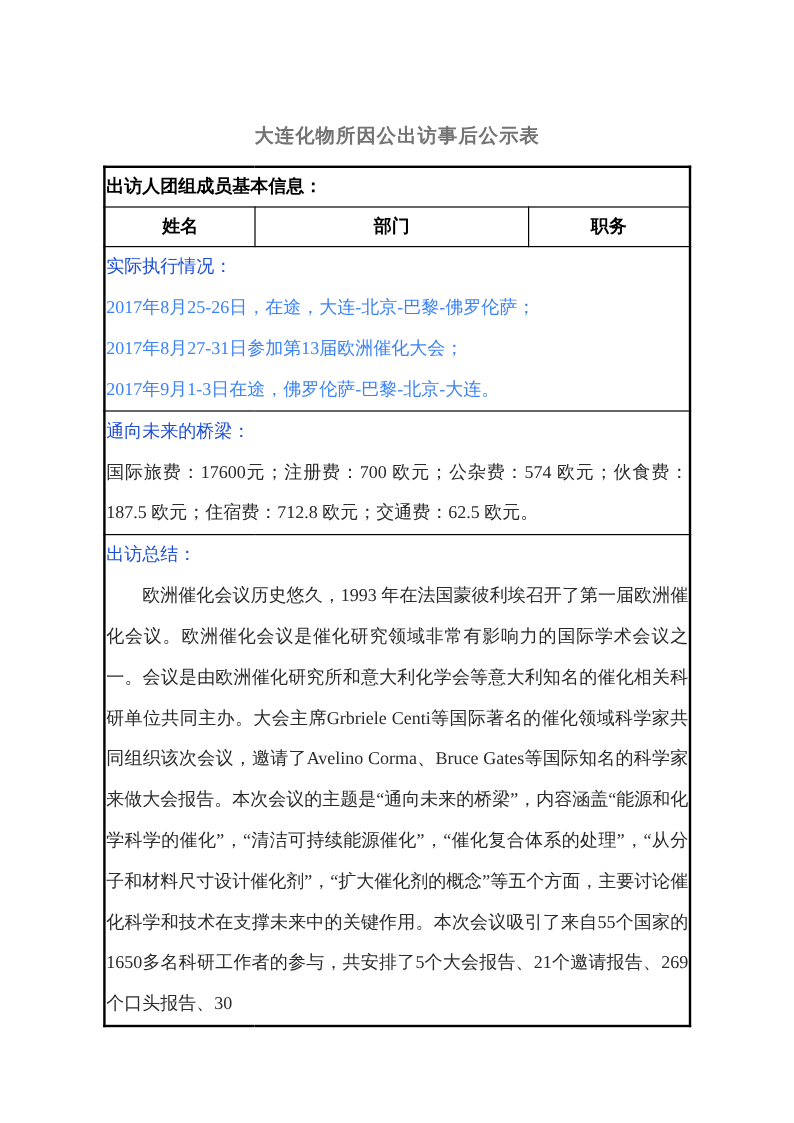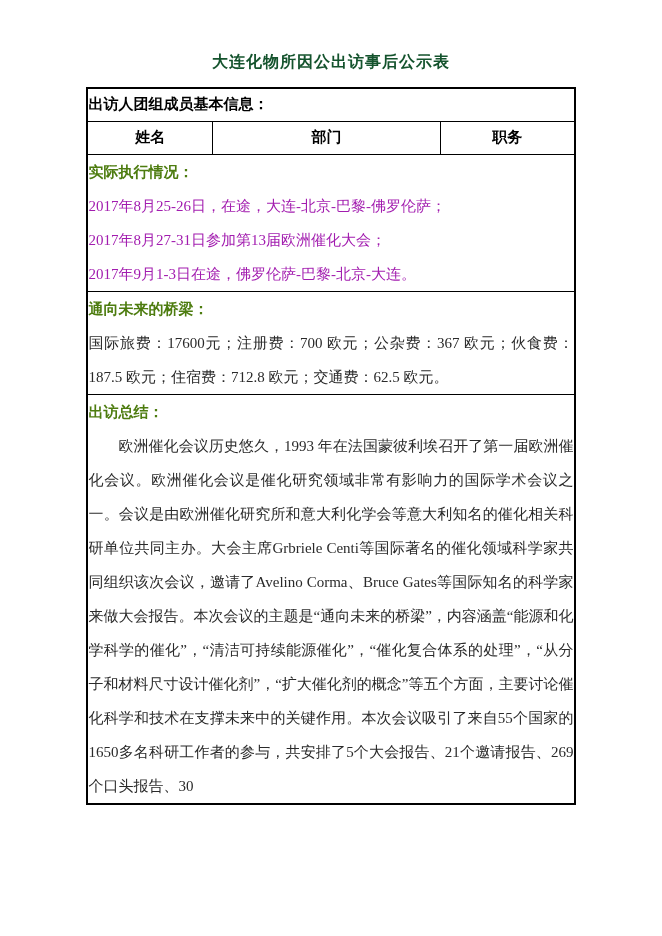--- a/index.html
+++ b/index.html
@@ -16,26 +16,26 @@
     overflow: hidden;
   }
   .page {
     width: 662px;
     height: 936px;
     background: #ffffff;
     position: relative;
   }
   .doc-title {
     margin: 0;
-    padding-top: 52px;
+    padding-top: 103px;
     text-align: center;
     font-size: 16px;
     font-weight: bold;
     letter-spacing: 1px;
-    color: #14532d;
+    color: #737373;
   }
   table.form {
     width: 487px;
     margin: 14px auto 0 auto;
     border-collapse: collapse;
     table-layout: fixed;
     border: 2px solid #000000;
   }
   table.form td, table.form th {
     border: 1px solid #000000;
@@ -59,27 +59,27 @@
     height: 33px;
     text-align: center;
     color: #2a2a2a;
   }
   td.section-cell {
     vertical-align: top;
     padding: 3px 11px 6px 11px;
     line-height: 34px;
   }
   .section-label {
-    font-weight: bold;
-    color: #4d7c0f;
+    font-weight: normal;
+    color: #1d4ed8;
     line-height: 34px;
   }
   .section-line {
     line-height: 34px;
-    color: #a21caf;
+    color: #3b82f6;
   }
   .section-text {
     line-height: 34px;
     text-align: justify;
     color: #2a2a2a;
   }
   .summary-text {
     text-indent: 2em;
   }
 </style>
@@ -114,21 +114,21 @@
         <div class="section-label">实际执行情况：</div>
         <div class="section-line">2017年8月25-26日，在途，大连-北京-巴黎-佛罗伦萨；</div>
         <div class="section-line">2017年8月27-31日参加第13届欧洲催化大会；</div>
         <div class="section-line">2017年9月1-3日在途，佛罗伦萨-巴黎-北京-大连。</div>
       </td>
     </tr>
 
     <tr>
       <td colspan="3" class="section-cell">
         <div class="section-label">通向未来的桥梁：</div>
-        <div class="section-text">国际旅费：17600元；注册费：700 欧元；公杂费：367 欧元；伙食费：187.5 欧元；住宿费：712.8 欧元；交通费：62.5 欧元。</div>
+        <div class="section-text">国际旅费：17600元；注册费：700 欧元；公杂费：574 欧元；伙食费：187.5 欧元；住宿费：712.8 欧元；交通费：62.5 欧元。</div>
       </td>
     </tr>
 
     <tr>
       <td colspan="3" class="section-cell">
         <div class="section-label">出访总结：</div>
         <div class="section-text summary-text">欧洲催化会议历史悠久，1993 年在法国蒙彼利埃召开了第一届欧洲催化会议。欧洲催化会议是催化研究领域非常有影响力的国际学术会议之一。会议是由欧洲催化研究所和意大利化学会等意大利知名的催化相关科研单位共同主办。大会主席Grbriele Centi等国际著名的催化领域科学家共同组织该次会议，邀请了Avelino Corma、Bruce Gates等国际知名的科学家来做大会报告。本次会议的主题是“通向未来的桥梁”，内容涵盖“能源和化学科学的催化”，“清洁可持续能源催化”，“催化复合体系的处理”，“从分子和材料尺寸设计催化剂”，“扩大催化剂的概念”等五个方面，主要讨论催化科学和技术在支撑未来中的关键作用。本次会议吸引了来自55个国家的1650多名科研工作者的参与，共安排了5个大会报告、21个邀请报告、269个口头报告、30</div>
       </td>
     </tr>
 

